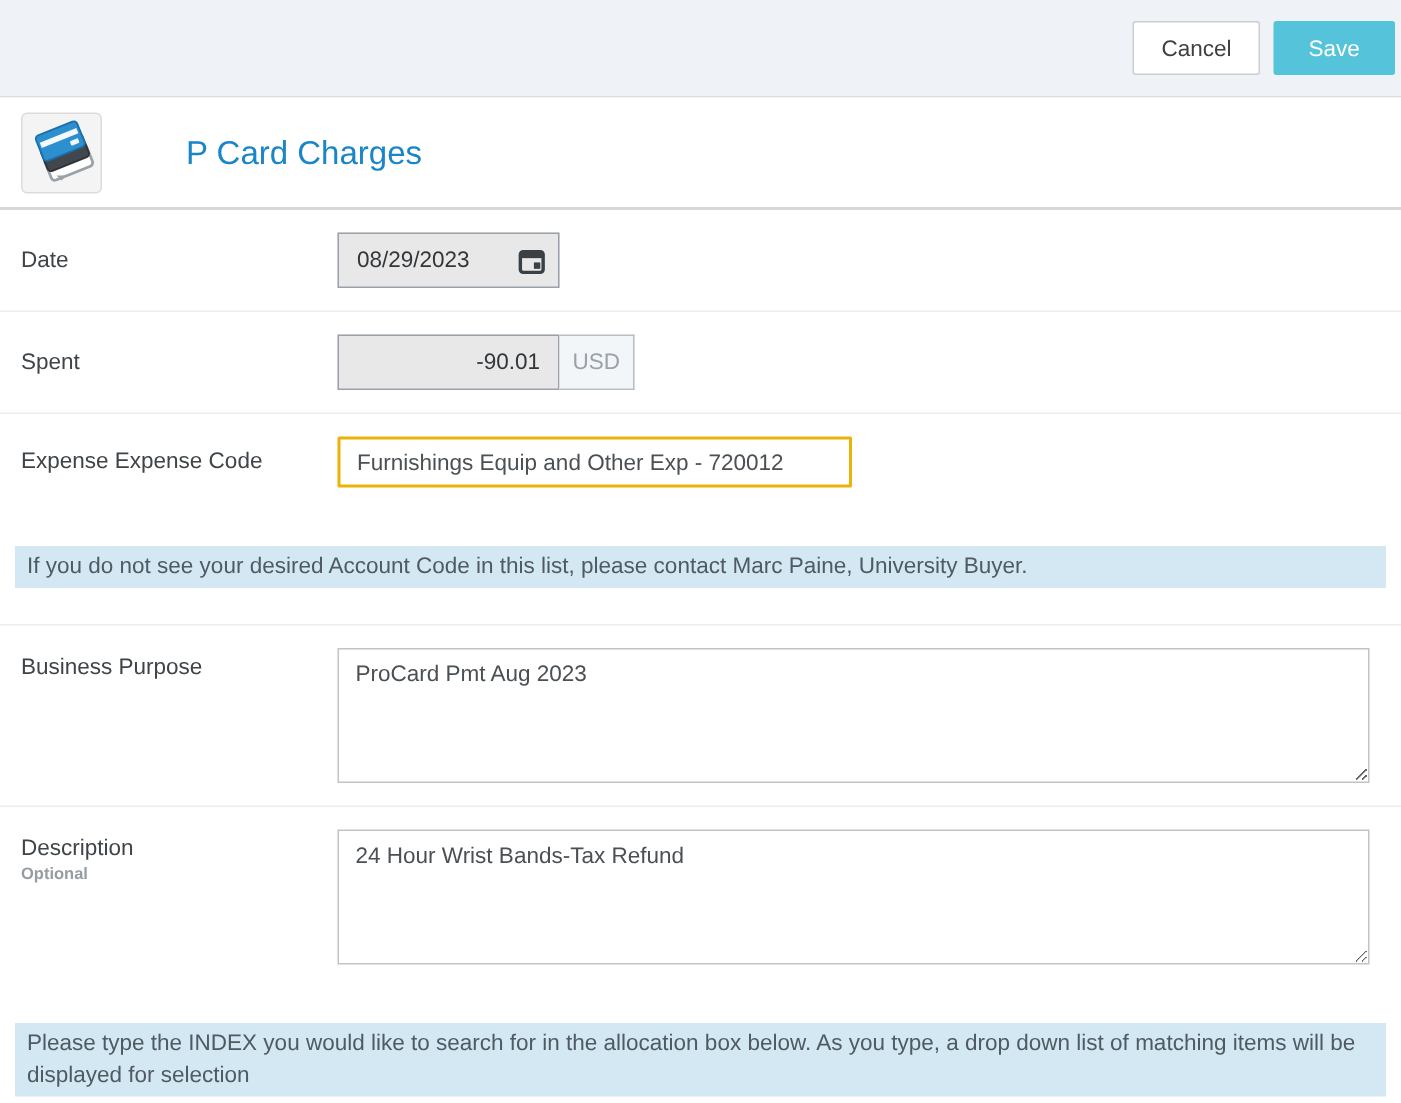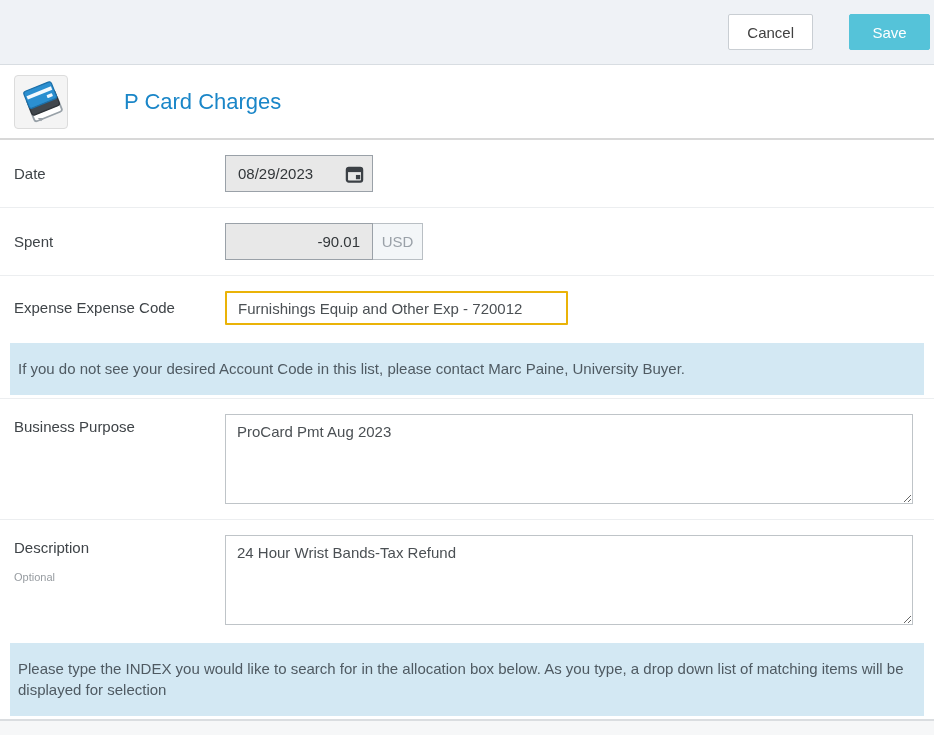--- a/index.html
+++ b/index.html
@@ -18,21 +18,21 @@
     border-bottom: 1px solid #d8dde2;
     display: flex; align-items: center; justify-content: flex-end;
     gap: 9px; padding: 0 4px 0 0;
   }
   .btn {
     height: 36px; min-width: 81px; padding: 0 18px;
     font-family: "Liberation Sans", sans-serif;
     font-size: 15px; cursor: pointer; border-radius: 2px;
   }
   .btn-cancel { background: #ffffff; border: 1px solid #c9ced3; color: #404040; }
-  .btn-save   { background: #55c3d9; border: 1px solid #55c3d9; color: #ffffff; margin-left: 27px; }
+  .btn-save   { background: #55c3d9; border: 1px solid #55c3d9; color: #ffffff; }
 
   
   .page-header {
     height: 75px; background: #fff;
     border-bottom: 2px solid #d8d8d8;
     display: flex; align-items: center; padding: 0 14px;
   }
   .app-icon-box {
     width: 54px; height: 54px;
     background: #f4f4f4; border: 1px solid #dcdcdc; border-radius: 4px;
@@ -50,21 +50,21 @@
     padding: 15px 14px;
     border-bottom: 1px solid #eceef0;
   }
   .row.no-border { border-bottom: none; }
   .row.top-align { align-items: flex-start; }
   .row.top-align .field-label { padding-top: 4px; }
   .field-label {
     width: 211px; flex: 0 0 211px;
     font-size: 15px; color: #3f4448; line-height: 1.2;
   }
-  .sub-label { font-size: 11px; color: #979ca1; margin-top: 14px; }
+  .sub-label { font-size: 11px; color: #979ca1; margin-top: 2px; font-weight: bold; }
 
   .input-group { display: flex; align-items: flex-end; }
   input.gray-input {
     height: 37px; width: 148px;
     background: #e8e8e8; border: 1px solid #9aa1a8;
     font-family: "Liberation Sans", sans-serif;
     font-size: 15px; color: #33373a; padding: 0 12px;
     outline: none;
   }
   .date-wrap { position: relative; width: 148px; }
@@ -90,21 +90,21 @@
   textarea.form-textarea {
     width: 688px; height: 90px;
     background: #fff; border: 1px solid #bfc4c8;
     font-family: "Liberation Sans", sans-serif;
     font-size: 15px; color: #4b5054; padding: 8px 11px;
     resize: both; outline: none;
   }
 
   
   .notice {
-    margin: 3px 10px; padding: 16px 8px;
+    margin: 24px 10px; padding: 4px 8px;
     background: #d3e8f3; color: #4f5a62;
     font-size: 15px; line-height: 1.35;
   }
   .notice-divider { border-bottom: 1px solid #eceef0; }
 
   
   .section-band {
     background: #f6f7f8;
     border-top: 2px solid #dadde0;
     padding: 15px 14px 16px 14px;

